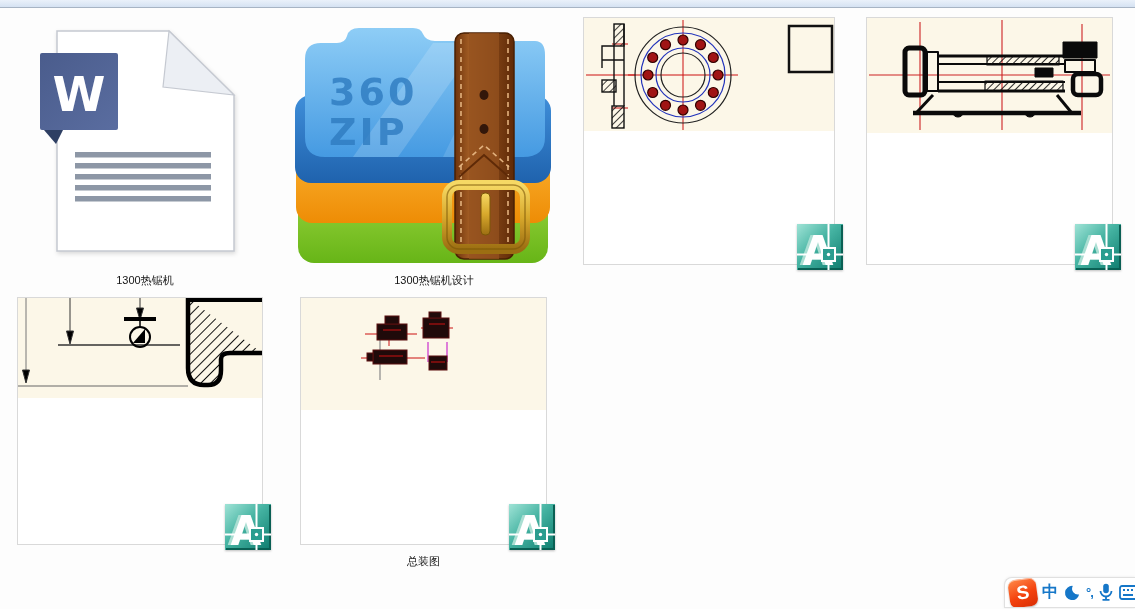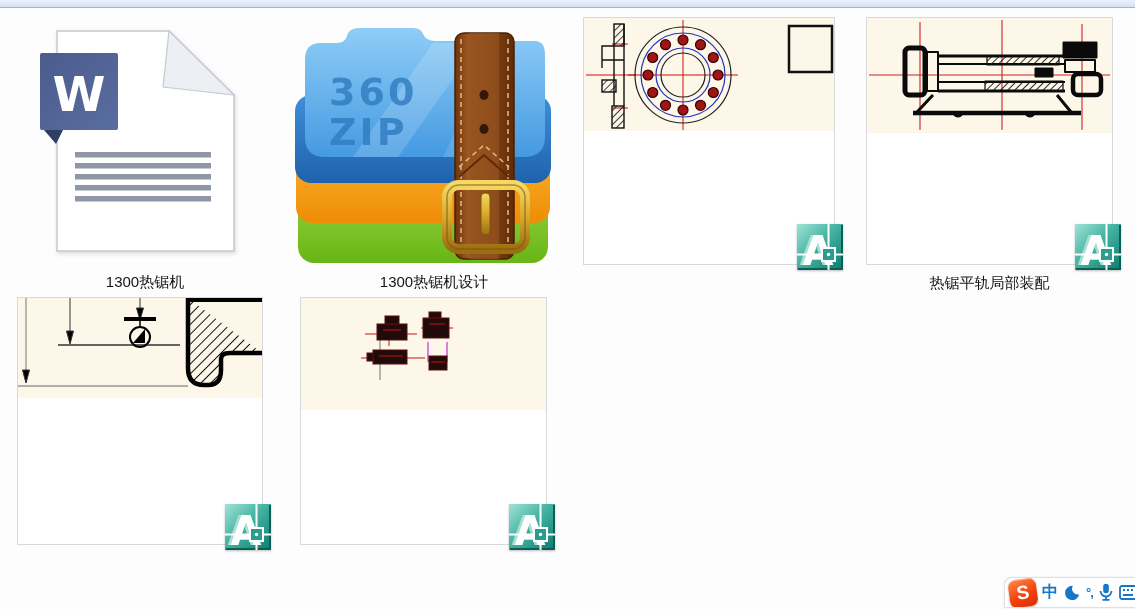--- a/index.html
+++ b/index.html
@@ -3,21 +3,21 @@
 <meta charset="utf-8">
 <style>
   * { margin:0; padding:0; box-sizing:border-box; }
   html,body { width:1135px; height:609px; }
   body { font-family:"Liberation Sans","DejaVu Sans",sans-serif; background:#fdfdfd; position:relative; overflow:hidden; }
   .stage { position:absolute; inset:0; }
 
   .topstrip { position:absolute; left:0; top:0; width:1135px; height:8px;
     background:linear-gradient(#eaf1fa,#d5e2f2); border-bottom:1px solid #a7b4c4; }
 
-  .file-label { position:absolute; height:16px; font-size:15px; color:#141414;
+  .file-label { position:absolute; height:16px; font-size:11px; color:#141414;
     text-align:center; white-space:nowrap; overflow:hidden; }
 
   .thumb { position:absolute; border:1px solid #d9d9d9; background:#fff; }
   .thumb .paper { position:absolute; left:0; top:0; right:0; background:#fcf7e8; }
   .thumb svg.draw { position:absolute; left:0; top:0; }
 
   .badge { position:absolute; right:-9px; bottom:-6px; width:46px; height:46px;
     filter:drop-shadow(0 1px 1px rgba(0,0,0,.25)); }
 
   .icon-svg { position:absolute; }
@@ -224,21 +224,20 @@
     <svg class="badge" viewBox="0 0 46 46">
       <rect width="46" height="46" fill="url(#bt1)"></rect>
       <path d="M45,1 V45 H1" fill="none" stroke="#0a6054" stroke-width="2"></path>
       <text class="bindtxt" x="18" y="41" font-size="40" font-weight="bold" fill="#a9ded2" text-anchor="middle">A</text>
       <text class="bindtxt" x="21" y="41" font-size="40" font-weight="bold" fill="#ffffff" text-anchor="middle">A</text>
       <line x1="31.5" y1="0" x2="31.5" y2="46" stroke="#fff" stroke-width="2"></line>
       <line x1="0" y1="30.5" x2="46" y2="30.5" stroke="#fff" stroke-width="2"></line>
       <rect x="25" y="24" width="13" height="13" fill="#2a9d8f" stroke="#fff" stroke-width="2"></rect>
       <circle cx="31.5" cy="30.5" r="1.7" fill="#fff"></circle>
     </svg>
-    <div class="file-label" style="left:-1px;top:256px;width:247px">热锯平轨局部装配</div>
   </div>
 
   <div class="thumb" style="left:17px;top:297px;width:246px;height:248px">
     <div class="paper" style="height:100px"></div>
     <svg class="draw" width="244" height="100" viewBox="0 0 244 100">
       <defs>
         <pattern id="h5" width="7" height="7" patternTransform="rotate(45)" patternUnits="userSpaceOnUse">
           <line x1="0" y1="0" x2="0" y2="7" stroke="#111" stroke-width="2"></line>
         </pattern>
       </defs>
@@ -305,20 +304,21 @@
     <svg class="badge" viewBox="0 0 46 46">
       <rect width="46" height="46" fill="url(#bt1)"></rect>
       <path d="M45,1 V45 H1" fill="none" stroke="#0a6054" stroke-width="2"></path>
       <text class="bindtxt" x="18" y="41" font-size="40" font-weight="bold" fill="#a9ded2" text-anchor="middle">A</text>
       <text class="bindtxt" x="21" y="41" font-size="40" font-weight="bold" fill="#ffffff" text-anchor="middle">A</text>
       <line x1="31.5" y1="0" x2="31.5" y2="46" stroke="#fff" stroke-width="2"></line>
       <line x1="0" y1="30.5" x2="46" y2="30.5" stroke="#fff" stroke-width="2"></line>
       <rect x="25" y="24" width="13" height="13" fill="#2a9d8f" stroke="#fff" stroke-width="2"></rect>
       <circle cx="31.5" cy="30.5" r="1.7" fill="#fff"></circle>
     </svg>
+    <div class="file-label" style="left:-1px;top:256px;width:247px">总装图</div>
   </div>
 
   <div class="ime-bar">
     <div class="sogou-logo">S</div>
     <span class="ime-zh">中</span>
     <svg class="ime-ic" width="18" height="18" viewBox="0 0 24 24">
       <path d="M13 2.5 A 9.5 9.5 0 1 0 21.5 14 A 8 8 0 0 1 13 2.5 Z" fill="#1677c8"></path>
     </svg>
     <span class="ime-punct">°,</span>
     <svg class="ime-ic" width="16" height="19" viewBox="0 0 16 19">

